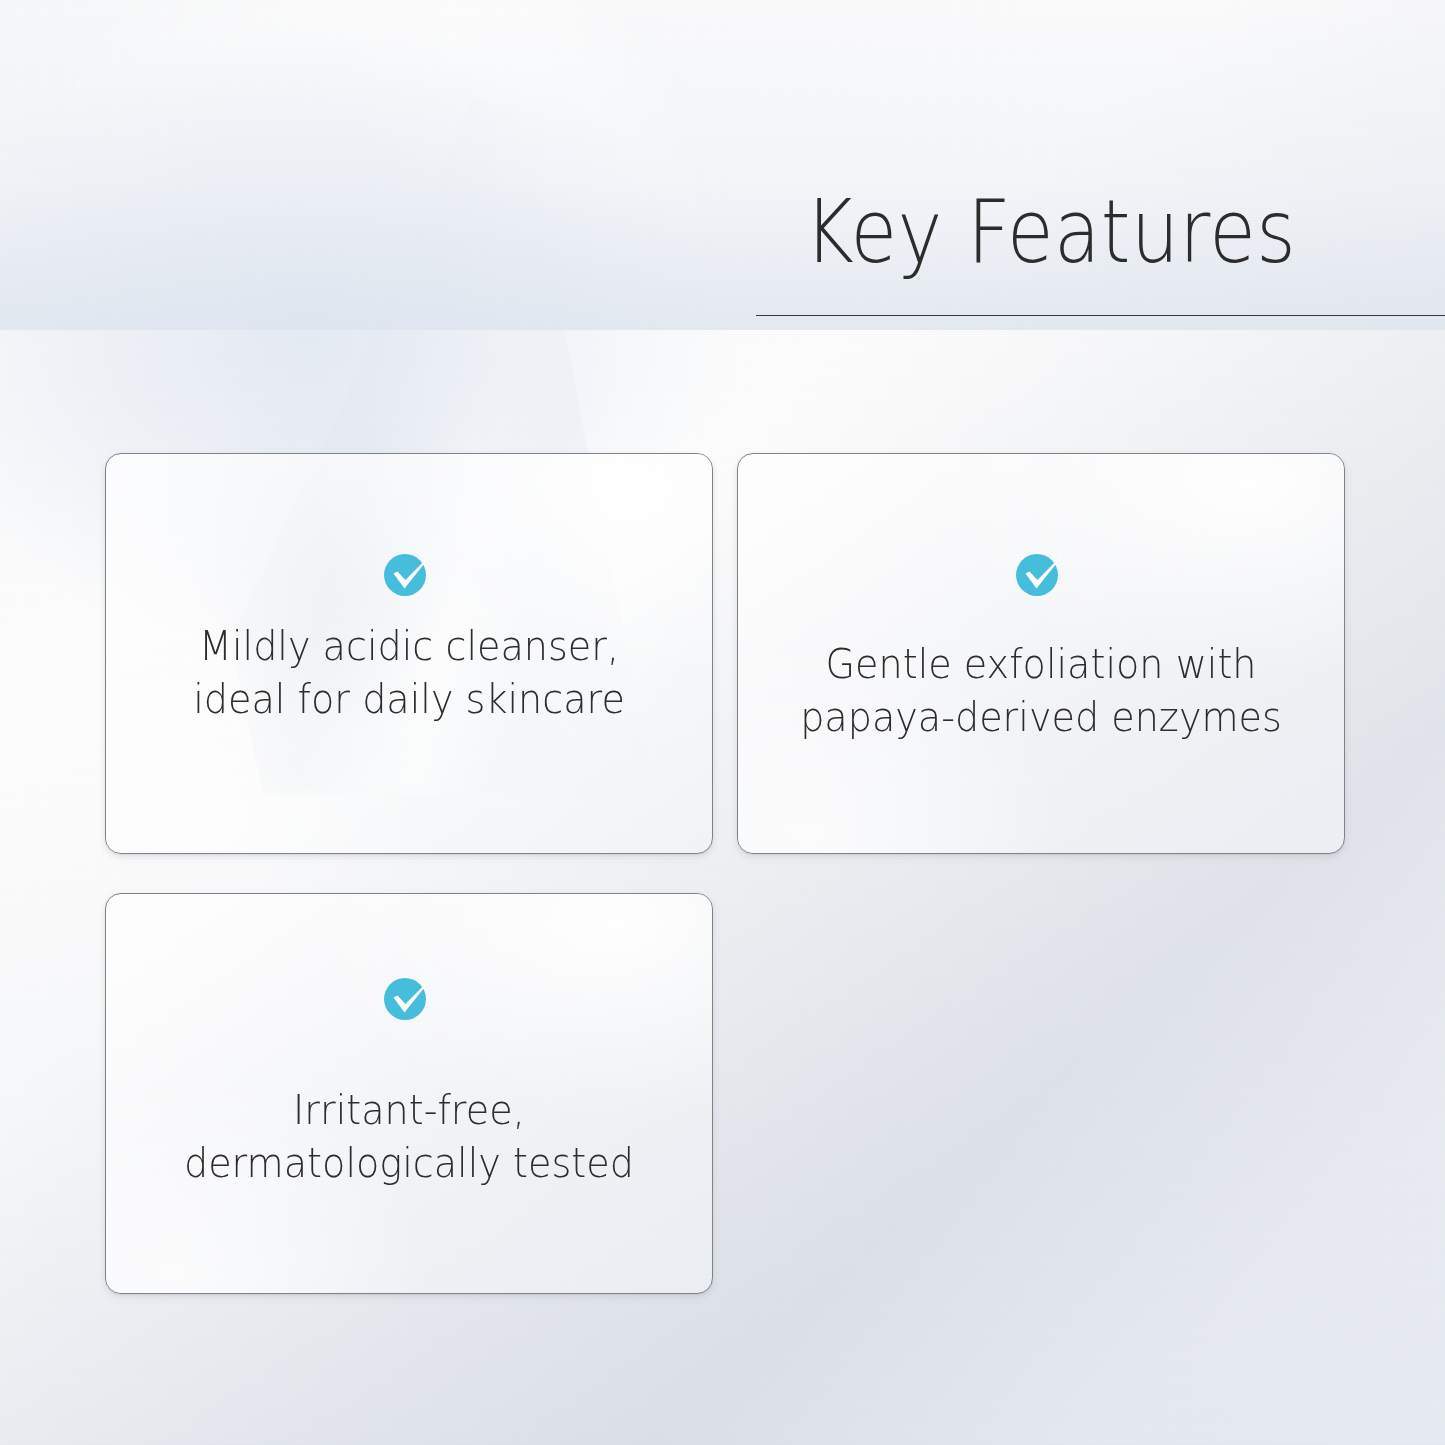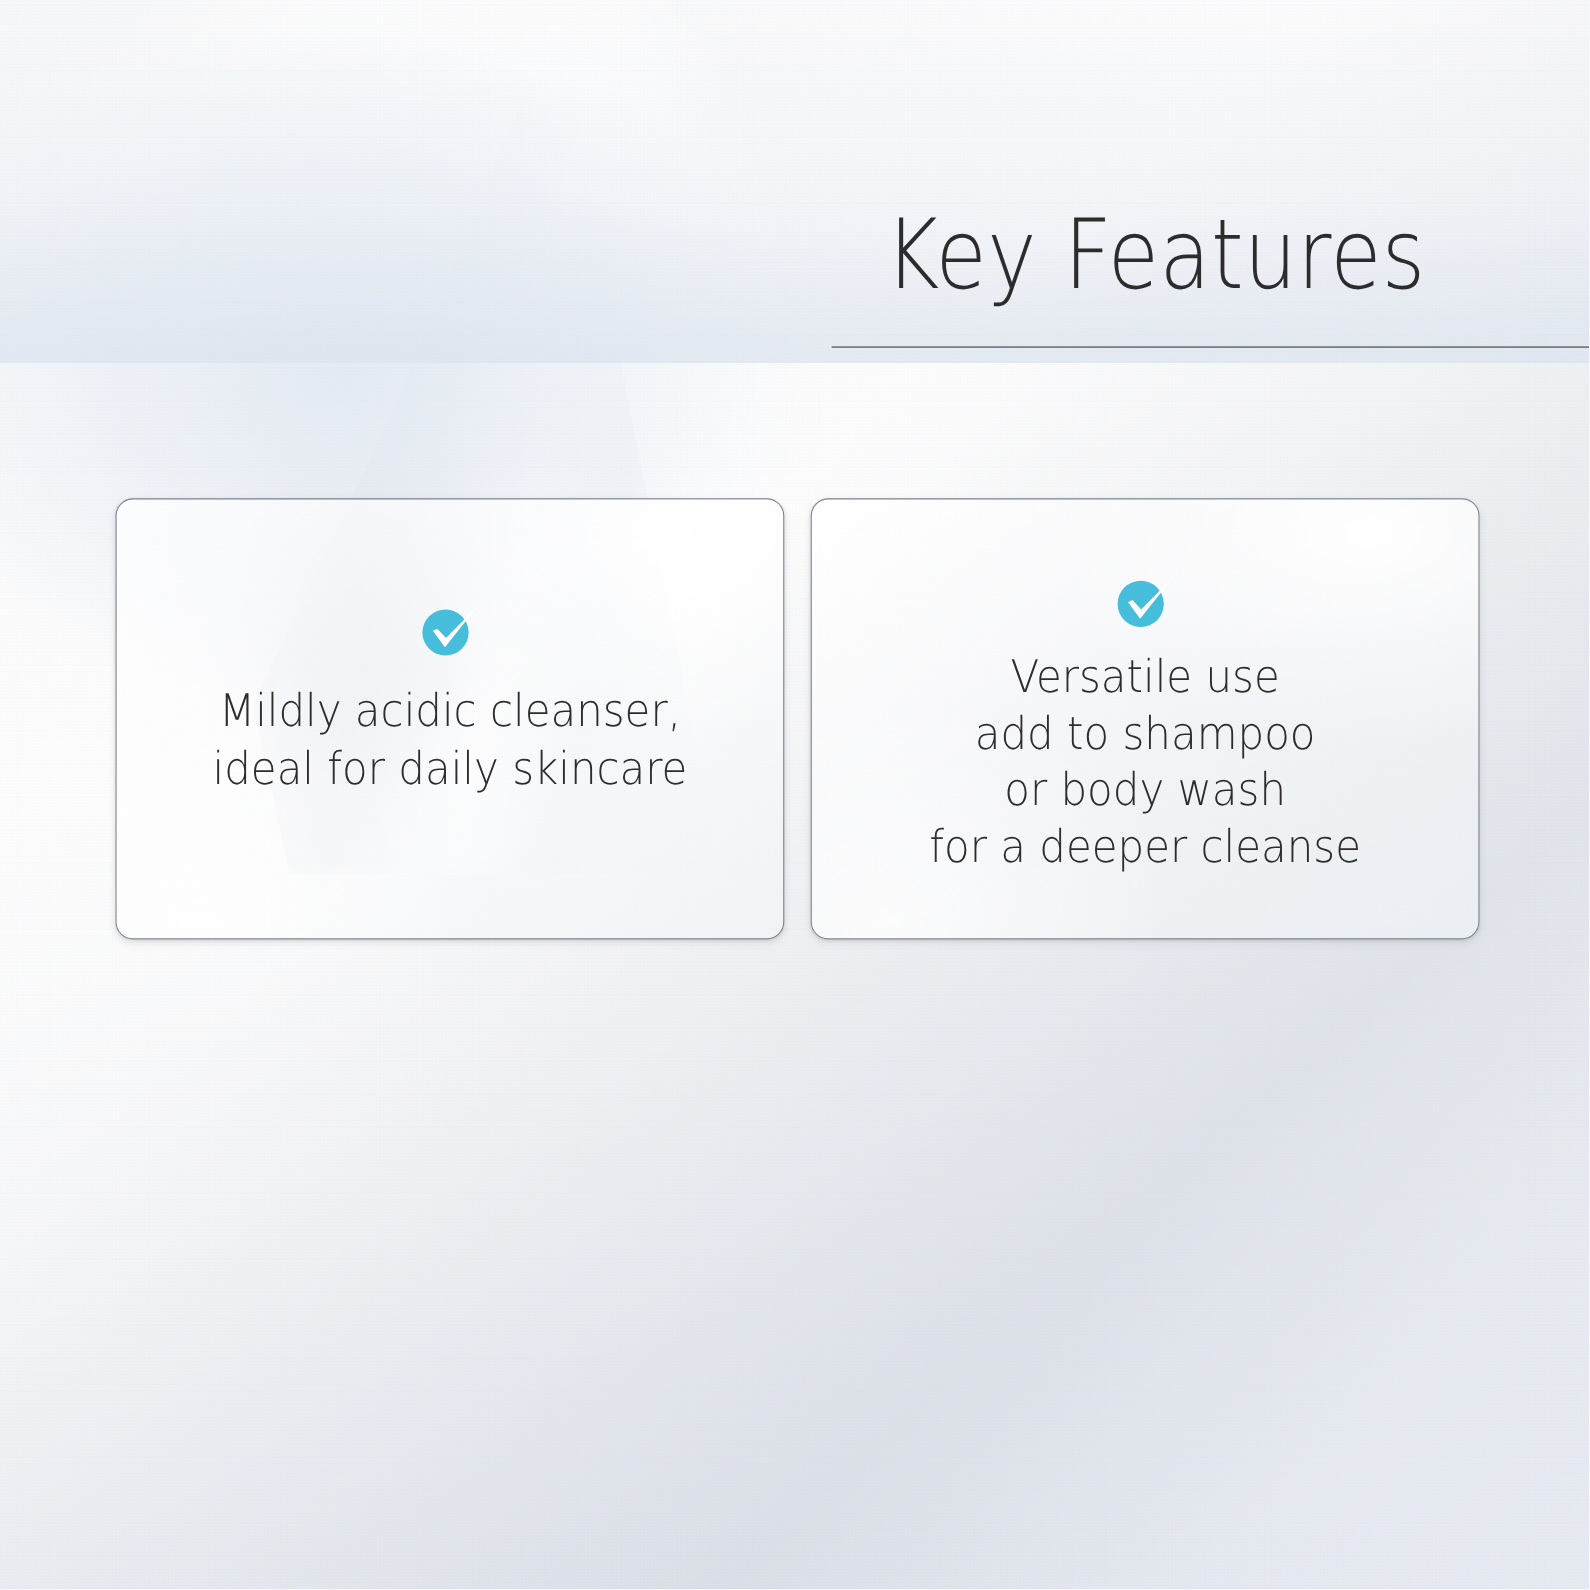--- a/index.html
+++ b/index.html
@@ -259,27 +259,33 @@
 
     <div class="feature-card">
       <svg class="card-check" viewBox="0 0 64 56">
         <circle cx="28" cy="33" r="21" fill="#46BEDB"></circle>
         <path d="M16.5 31.5 L27.5 46.5 L62 3 L56.5 9.5 L28.5 38 L20.5 29.5 Z" fill="#FFFFFF"></path>
       </svg>
       <div class="card-text">Mildly acidic cleanser,
 ideal for daily skincare</div>
     </div>
 
-
-    <div class="feature-card lines-4">
+    <div class="feature-card mid-text">
       <svg class="card-check" viewBox="0 0 64 56">
         <circle cx="28" cy="33" r="21" fill="#46BEDB"></circle>
         <path d="M16.5 31.5 L27.5 46.5 L62 3 L56.5 9.5 L28.5 38 L20.5 29.5 Z" fill="#FFFFFF"></path>
       </svg>
-      <div class="card-text">Versatile use
-add to shampoo
-or body wash
-for a deeper cleanse</div>
+      <div class="card-text">Gentle exfoliation with
+papaya-derived enzymes</div>
     </div>
 
+
+    <div class="feature-card low-text">
+      <svg class="card-check" viewBox="0 0 64 56">
+        <circle cx="28" cy="33" r="21" fill="#46BEDB"></circle>
+        <path d="M16.5 31.5 L27.5 46.5 L62 3 L56.5 9.5 L28.5 38 L20.5 29.5 Z" fill="#FFFFFF"></path>
+      </svg>
+      <div class="card-text">Irritant-free,
+dermatologically tested</div>
+    </div>
 
   </div>
 </div>
 
 </body></html>

